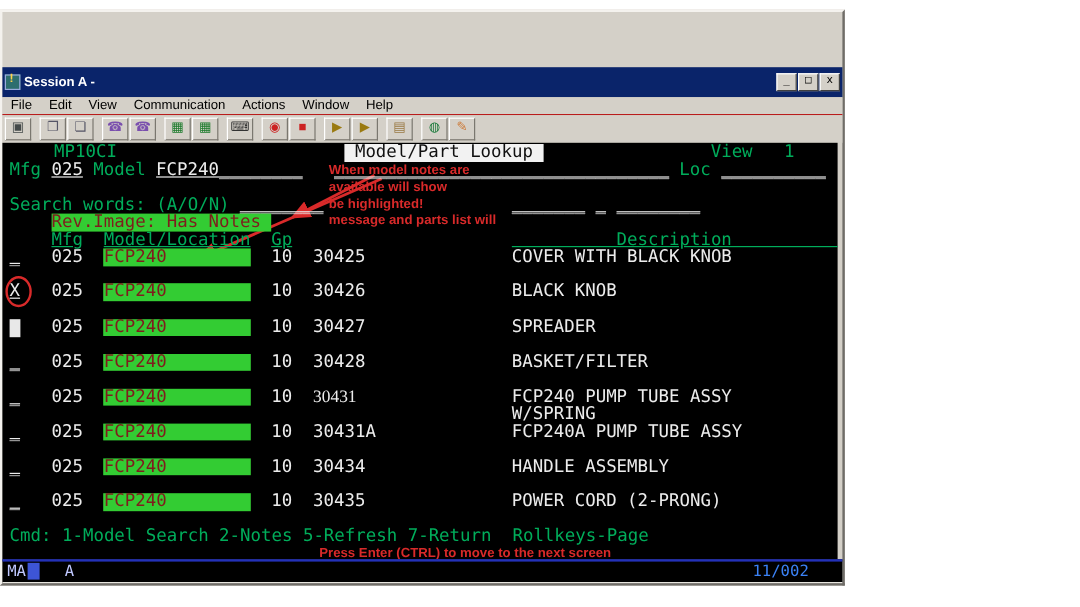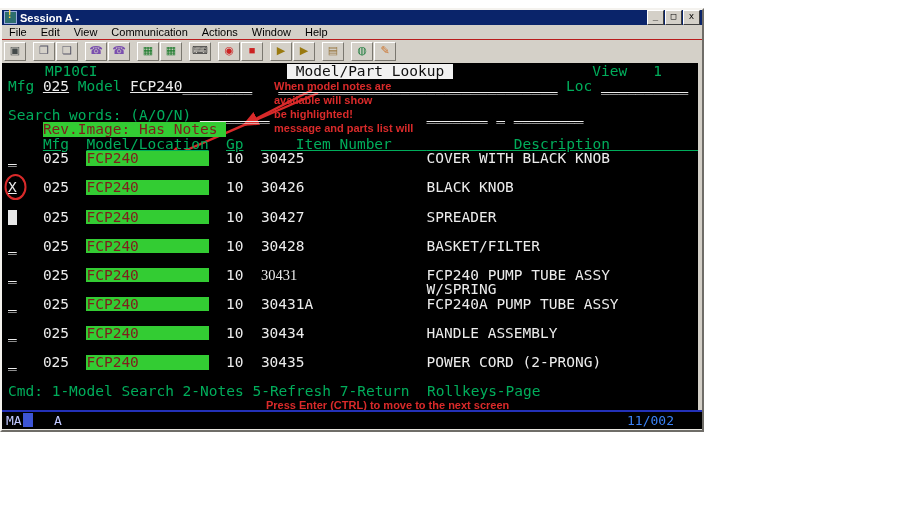--- a/index.html
+++ b/index.html
@@ -1,18 +1,18 @@
 <!DOCTYPE html>
 <html><head>
 <meta charset="utf-8">
 <style>
   html,body{margin:0;padding:0;background:#ffffff;width:900px;height:506px;font-family:"Liberation Sans",sans-serif;}
   .window{position:absolute;left:0;top:8px;width:700px;border:2px solid;border-color:#f4f2ee #6f6d68 #6f6d68 #f4f2ee;background:#d4d0c8;}
   
-  .titlebar{height:15px;background:#0a246a;display:flex;align-items:center;padding:0 2px;}
+  .titlebar{height:25px;background:#0a246a;display:flex;align-items:center;padding:0 2px;margin-top:46px;}
   .sysicon{width:11px;height:11px;margin-right:3px;background:#2d6e6e;border:1px solid #9ad;position:relative;}
   .sysicon:after{content:"!";position:absolute;left:3px;top:-3px;color:#ffd24a;font-weight:bold;font-size:10px;}
   .titletext{color:#fff;font-size:11px;font-weight:bold;flex:1;white-space:nowrap;}
   .winbtn{width:15px;height:13px;background:#d4d0c8;border:1px solid;border-color:#fff #404040 #404040 #fff;font-size:9px;line-height:11px;text-align:center;color:#000;margin-left:1px;font-family:"DejaVu Sans Mono",monospace;}
   
   .menubar{height:14px;display:flex;align-items:center;border-bottom:1px solid #b91c1c;background:#d4d0c8;}
   .menuitem{font-size:11px;color:#000;padding:0 7px;white-space:nowrap;}
   
   .toolbar{height:21px;display:flex;align-items:center;padding:1px 2px;background:#d4d0c8;}
   .tbtn{width:20px;height:17px;margin-right:1px;background:#d4d0c8;border:1px solid;border-color:#fff #7a776f #7a776f #fff;font-size:11px;line-height:15px;text-align:center;overflow:hidden;}
@@ -109,21 +109,20 @@
       <span class="tseg s-wu" style="left: 598.96px; top: 15.55px;">__________</span>
       <span class="tseg s-g" style="left: 6px; top: 44.65px;">Search words: (A/O/N)</span>
       <span class="tseg s-wu" style="left: 197.84px; top: 44.65px;">________</span>
       <span class="tseg s-wu" style="left: 424.56px; top: 44.65px;">_______</span>
       <span class="tseg s-wu" style="left: 494.32px; top: 44.65px;">_</span>
       <span class="tseg s-wu" style="left: 511.76px; top: 44.65px;">________</span>
       <span class="tseg s-hi" style="left: 40.88px; top: 59.2px;">Rev.Image: Has Notes </span>
       <span class="tseg s-gu" style="left: 40.88px; top: 73.75px;">Mfg</span>
       <span class="tseg s-gu" style="left: 84.48px; top: 73.75px;">Model/Location</span>
       <span class="tseg s-gu" style="left: 224px; top: 73.75px;">Gp</span>
-      <span class="tseg s-gu" style="left: 258.88px; top: 73.75px;">    Item Number    </span>
       <span class="tseg s-gu" style="left: 424.56px; top: 73.75px;">          Description           </span>
       <span class="tseg s-wu" style="left: 6px; top: 88.3px;">_</span>
       <span class="tseg s-w" style="left: 40.88px; top: 88.3px;">025</span>
       <span class="tseg s-hi" style="left: 84.48px; top: 88.3px;">FCP240        </span>
       <span class="tseg s-w" style="left: 224px; top: 88.3px;">10</span>
       <span class="tseg s-w" style="left: 258.88px; top: 88.3px;">30425</span>
       <span class="tseg s-w" style="left: 424.56px; top: 88.3px;">COVER WITH BLACK KNOB</span>
       <span class="tseg s-wu" style="left: 6px; top: 117.4px;">X</span>
       <span class="tseg s-w" style="left: 40.88px; top: 117.4px;">025</span>
       <span class="tseg s-hi" style="left: 84.48px; top: 117.4px;">FCP240        </span>

